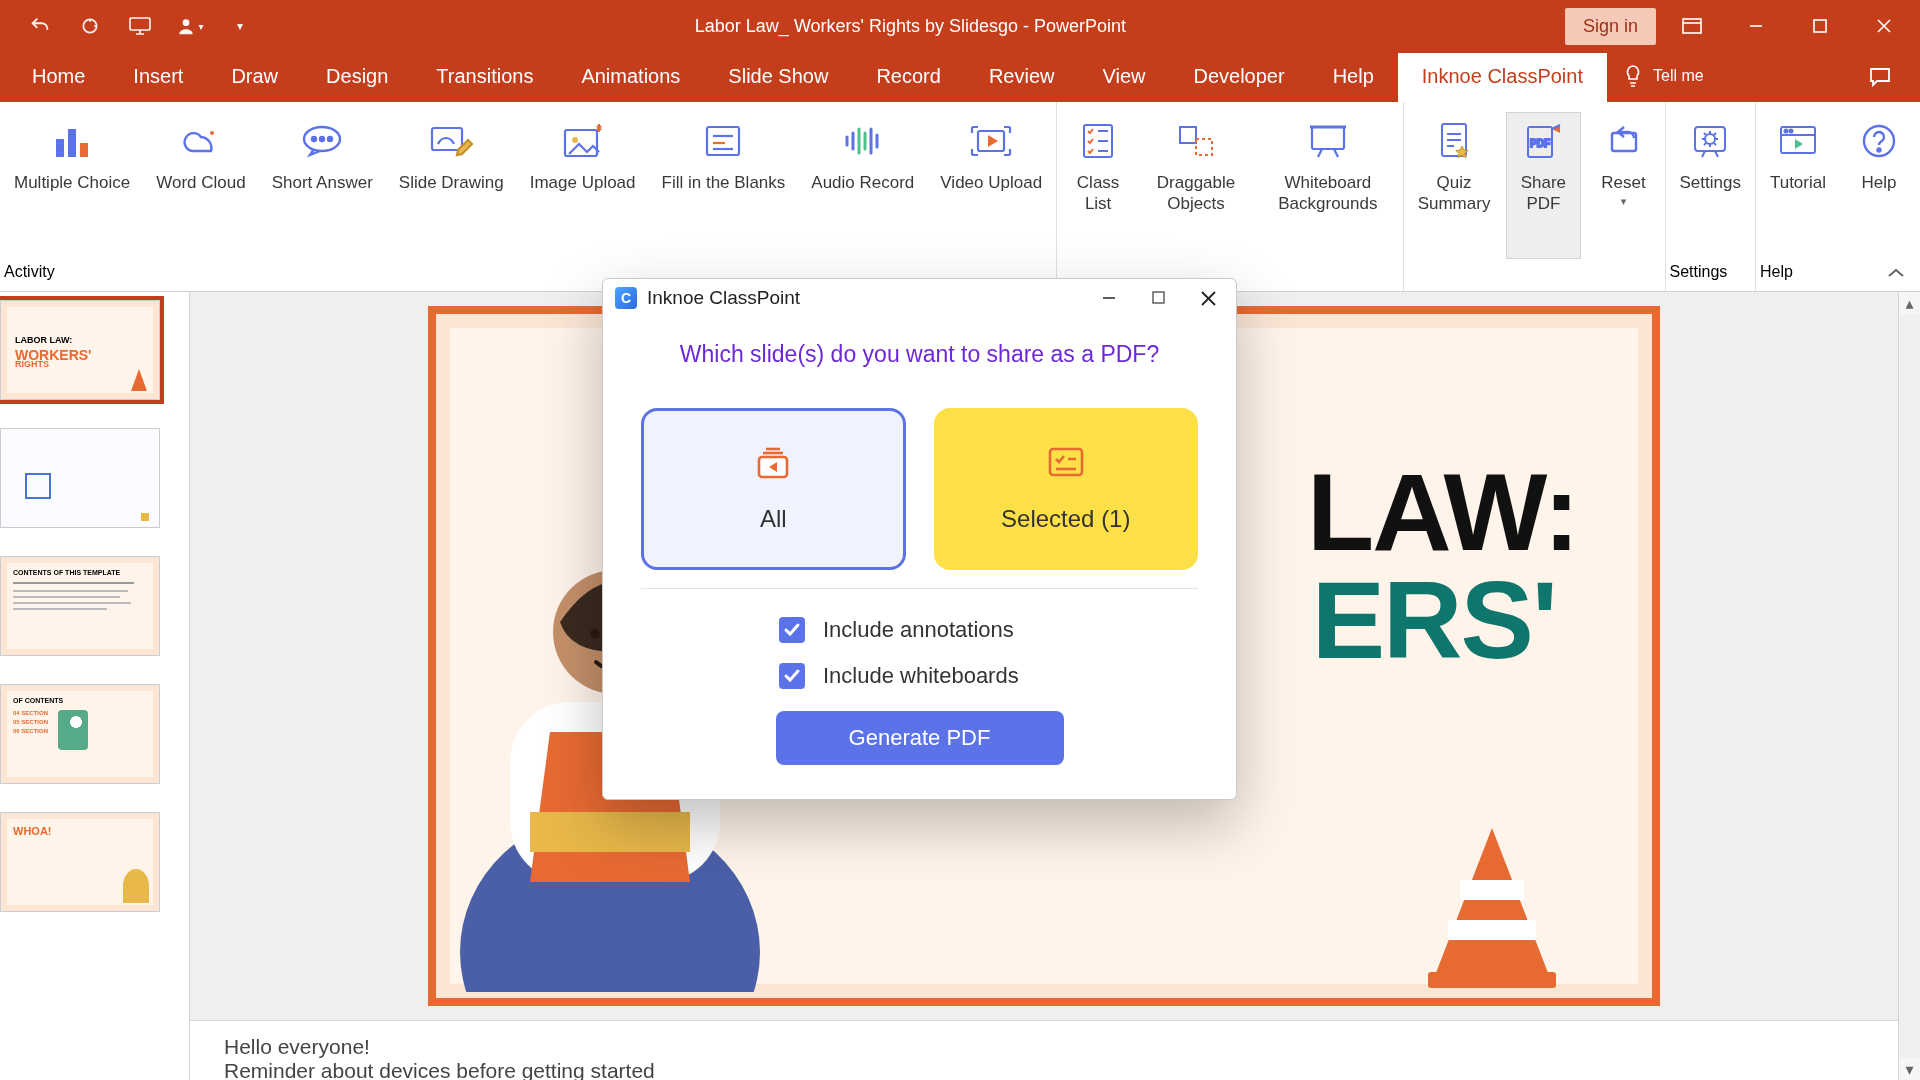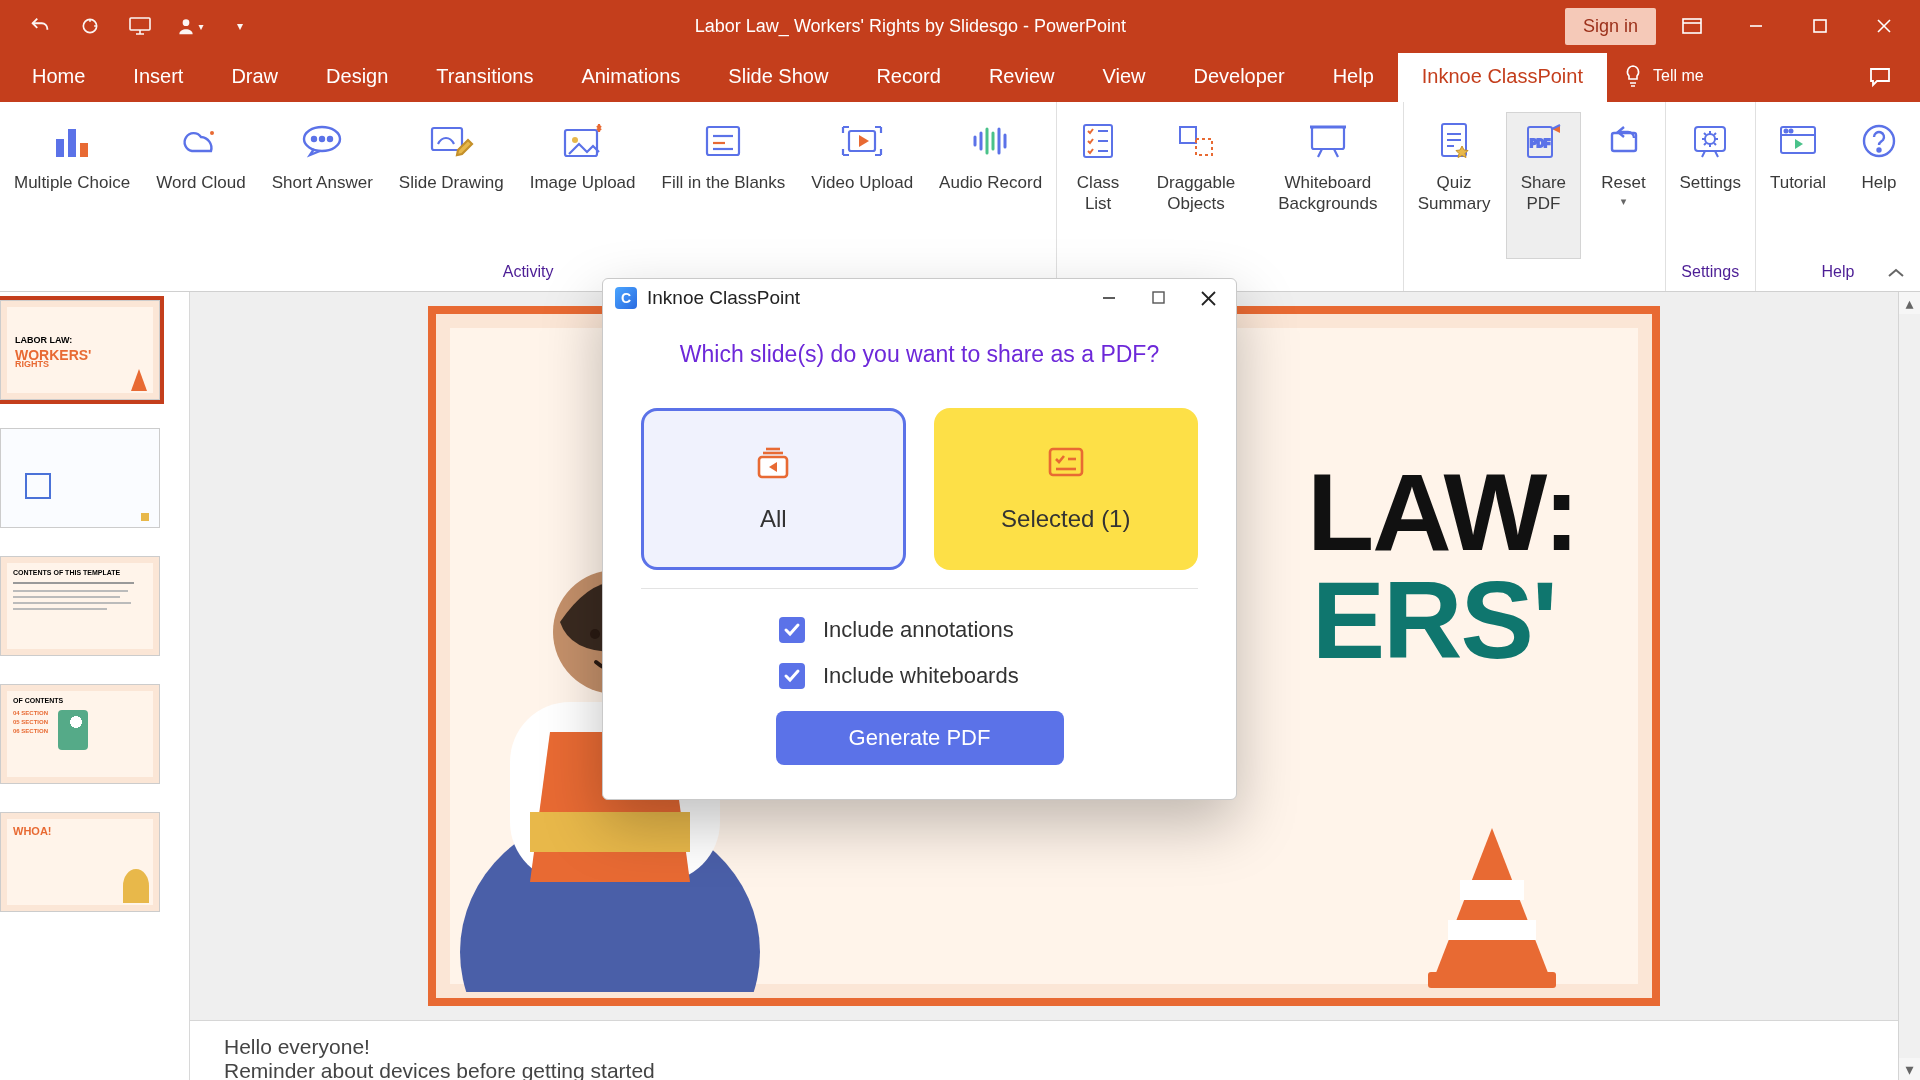--- a/index.html
+++ b/index.html
@@ -21,21 +21,21 @@
 .tell-me { margin-left: 16px; display: flex; align-items: center; gap: 10px; color: #fff; padding-bottom: 14px; }
 .comment-icon { margin-left: auto; padding-right: 20px; padding-bottom: 14px; color: #fff; }
 
 
 .ribbon { background: #fff; height: 190px; border-bottom: 1px solid #d0d0d0; display: flex; position: relative; }
 .ribbon-group { display: flex; flex-direction: column; padding: 10px 4px 4px; border-right: 1px solid #e0e0e0; }
 .ribbon-row { display: flex; gap: 6px; flex: 1; }
 .ribbon-btn { display: flex; flex-direction: column; align-items: center; justify-content: flex-start; padding: 6px 10px; min-width: 74px; text-align: center; font-size: 17px; color: #3a3a3a; line-height: 1.25; gap: 8px; }
 .ribbon-btn.active { background: #eee; box-shadow: inset 0 0 0 1px #d4d4d4; }
 .ribbon-icon { width: 46px; height: 46px; display: flex; align-items: center; justify-content: center; }
-.ribbon-glabel { text-align: center; font-size: 16px; color: #4c1d95; padding: 4px 0 6px; }
+.ribbon-glabel { text-align: left; font-size: 16px; color: #000000; padding: 4px 0 6px; }
 .collapse-chev { position: absolute; right: 14px; bottom: 10px; color: #666; }
 
 
 .editor { position: absolute; top: 292px; left: 0; right: 0; bottom: 0; display: flex; background: #f0f0f0; }
 .thumbs { width: 190px; background: #fff; border-right: 1px solid #d8d8d8; padding: 8px 8px 8px 0; overflow: hidden; }
 .thumb { width: 160px; height: 100px; margin: 0 0 28px 0; border: 1px solid #ccc; background: #FBE6D6; position: relative; }
 .thumb.sel { outline: 4px solid #C43E1C; }
 .thumb.t2 { background: #fafcff; }
 .thumb-frame { position: absolute; border: 2px solid #4a72d8; left: 24px; top: 44px; width: 26px; height: 26px; }
 .canvas-wrap { flex: 1; display: flex; flex-direction: column; }
@@ -220,40 +220,40 @@
               <rect x="4" y="4" width="32" height="28" rx="2"></rect>
               <line x1="10" y1="13" x2="30" y2="13"></line>
               <line x1="10" y1="20" x2="22" y2="20" stroke="#E86A33"></line>
               <line x1="10" y1="26" x2="30" y2="26"></line>
             </svg>
           </div>
         <span>Fill in the Blanks</span>
       </div>
       <div class="ribbon-btn">
         <div class="ribbon-icon">
-            <svg width="46" height="40" viewBox="0 0 46 40" fill="none" stroke="#5B72E8" stroke-width="2.2">
-              <path d="M4 6h6M36 6h6M4 34h6M36 34h6M4 6v6M42 6v6M4 28v6M42 28v6"></path>
-              <rect x="10" y="10" width="26" height="20" rx="2"></rect>
-              <path d="M20 14l10 6-10 6z" fill="#E86A33" stroke="none"></path>
-            </svg>
-          </div>
-        <span>Video Upload</span>
-      </div>
-      <div class="ribbon-btn">
-        <div class="ribbon-icon">
             <svg width="44" height="36" viewBox="0 0 44 36" stroke-width="3" stroke-linecap="round">
               <line x1="6" y1="14" x2="6" y2="22" stroke="#5B72E8"></line>
               <line x1="12" y1="10" x2="12" y2="26" stroke="#5B72E8"></line>
               <line x1="18" y1="6" x2="18" y2="30" stroke="#4AC28A"></line>
               <line x1="24" y1="10" x2="24" y2="26" stroke="#4AC28A"></line>
               <line x1="30" y1="6" x2="30" y2="30" stroke="#5B72E8"></line>
               <line x1="36" y1="12" x2="36" y2="24" stroke="#5B72E8"></line>
             </svg>
           </div>
         <span>Audio Record</span>
+      </div>
+      <div class="ribbon-btn">
+        <div class="ribbon-icon">
+            <svg width="46" height="40" viewBox="0 0 46 40" fill="none" stroke="#5B72E8" stroke-width="2.2">
+              <path d="M4 6h6M36 6h6M4 34h6M36 34h6M4 6v6M42 6v6M4 28v6M42 28v6"></path>
+              <rect x="10" y="10" width="26" height="20" rx="2"></rect>
+              <path d="M20 14l10 6-10 6z" fill="#E86A33" stroke="none"></path>
+            </svg>
+          </div>
+        <span>Video Upload</span>
       </div>
     </div>
     <div class="ribbon-glabel">Activity</div>
   </div>
 
   <div class="ribbon-group">
     <div class="ribbon-row">
       <div class="ribbon-btn">
         <div class="ribbon-icon">
             <svg width="40" height="40" viewBox="0 0 40 40" fill="none" stroke="#5B72E8" stroke-width="2">

